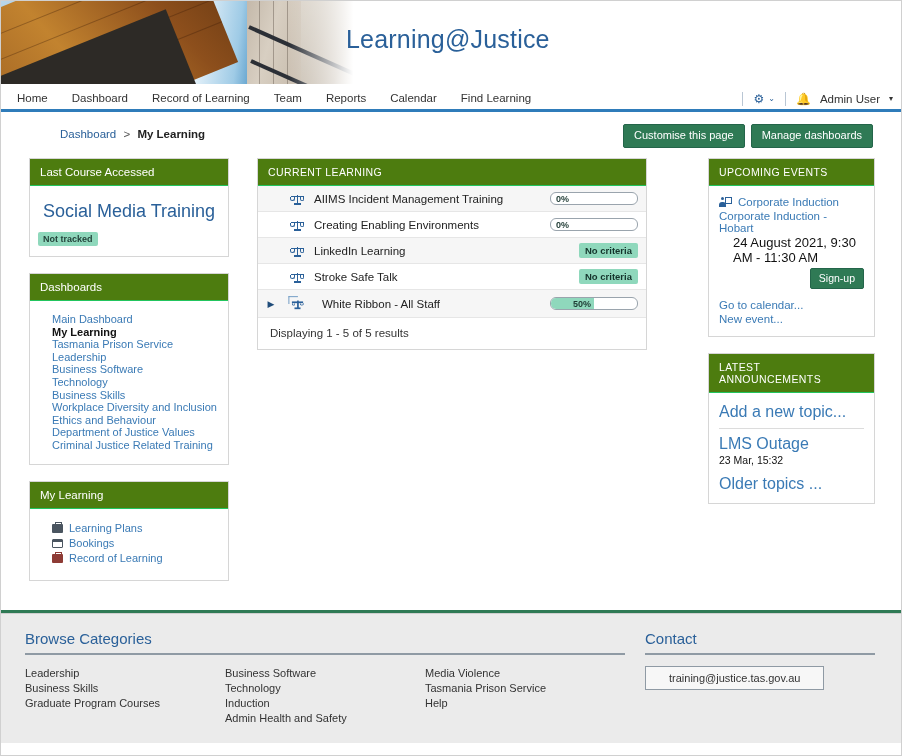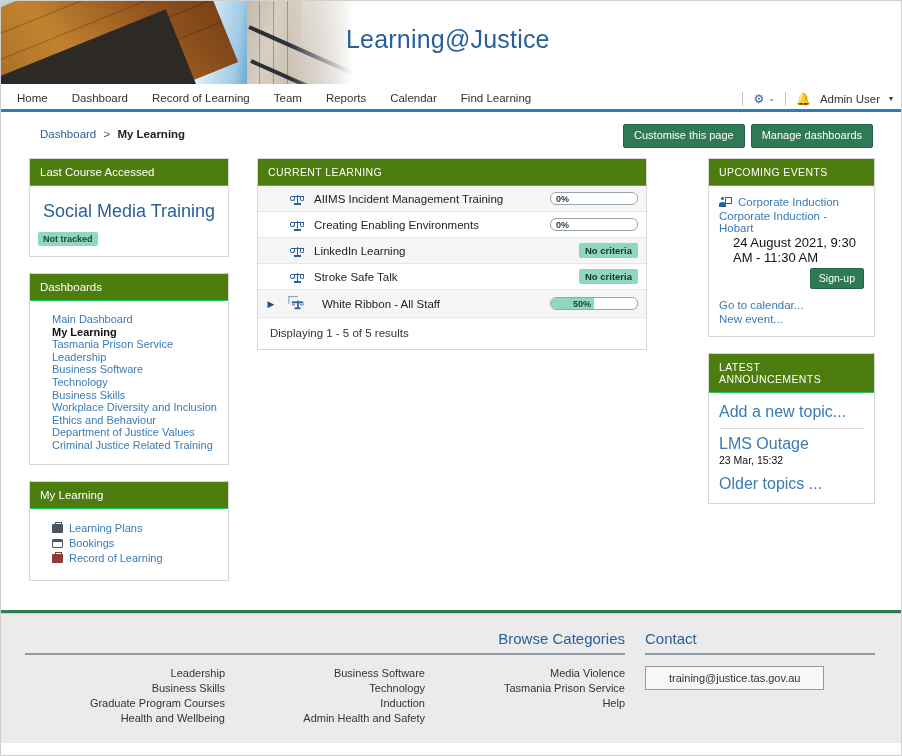--- a/index.html
+++ b/index.html
@@ -62,21 +62,21 @@
   .nav-sep { width:1px; height:14px; background:#b9c6d4; margin:0 10px; }
   .gear-ic { color:#2a6099; font-size:12px; }
   .caret-sm { font-size:8px; color:#2a6099; margin-left:4px; }
   .bell-ic { color:#2a6099; font-size:12px; }
   .admin-name { color:#333; margin-left:9px; font-size:11.5px; }
   .admin-caret { color:#333; font-size:8px; margin-left:9px; }
 
   
   .content { position:relative; padding:0 0 0 0; background:#fff; height:498px; }
 
-  .crumbtop { position:relative; height:46px; }
+  .crumbtop { position:relative; height:46px;margin-left:20px; }
   .breadcrumb { position:absolute; left:39px; top:16px; font-size:11.5px; }
   .breadcrumb a { color:#2a6099; text-decoration:none; }
   .breadcrumb .sep { color:#555; margin:0 4px; }
   .breadcrumb .cur { color:#222; font-weight:bold; }
 
   .topbtns { position:absolute; right:28px; top:12px; display:flex; gap:6px; }
   .gbtn {
     background:#2f7a55; color:#fff; border:1px solid #24654a; font-size:11px;
     padding:5px 10px 6px; border-radius:2px; cursor:pointer; line-height:1;
     font-family:"Liberation Sans", sans-serif;
@@ -188,21 +188,21 @@
   .an-hr { border:0; border-top:1px solid #dcdcdc; margin:7px 0 6px; }
   .an-time { color:#111; font-size:10.5px; margin-top:1px; }
   .an-bottom { margin-top:9px; }
 
   
   .footer-rule { height:3px; background:#2f7a55; }
   .footer {
     background:#ebebeb; height:130px; position:relative; border-top:1px solid #cfcfcf;
   }
   .f-inner { position:absolute; left:24px; right:24px; top:16px; display:flex; }
-  .f-browse { width:600px;text-align:right; }
+  .f-browse { width:600px; }
   .f-contact { width:230px; margin-left:20px; }
   .f-h { color:#2a6099; font-size:15px; font-weight:normal; margin:0 0 6px; }
   .f-line { height:2px; background:#8f9aa4; margin-bottom:11px; }
   .f-cols { display:flex; }
   .f-col { width:200px; }
   .f-col a { display:block; color:#333; text-decoration:none; font-size:11px; line-height:15px; }
   .email-box {
     display:inline-block; border:1px solid #8f9aa4; background:#f7f7f7;
     padding:5px 23px; font-size:11px; color:#333;
   }
@@ -480,21 +480,20 @@
   <div class="footer">
     <div class="f-inner">
       <div class="f-browse">
         <div class="f-h">Browse Categories</div>
         <div class="f-line"></div>
         <div class="f-cols">
           <div class="f-col">
             <a href="#">Leadership</a>
             <a href="#">Business Skills</a>
             <a href="#">Graduate Program Courses</a>
-            <a href="#">Health and Wellbeing</a>
           </div>
           <div class="f-col">
             <a href="#">Business Software</a>
             <a href="#">Technology</a>
             <a href="#">Induction</a>
             <a href="#">Admin Health and Safety</a>
           </div>
           <div class="f-col">
             <a href="#">Media Violence</a>
             <a href="#">Tasmania Prison Service</a>

